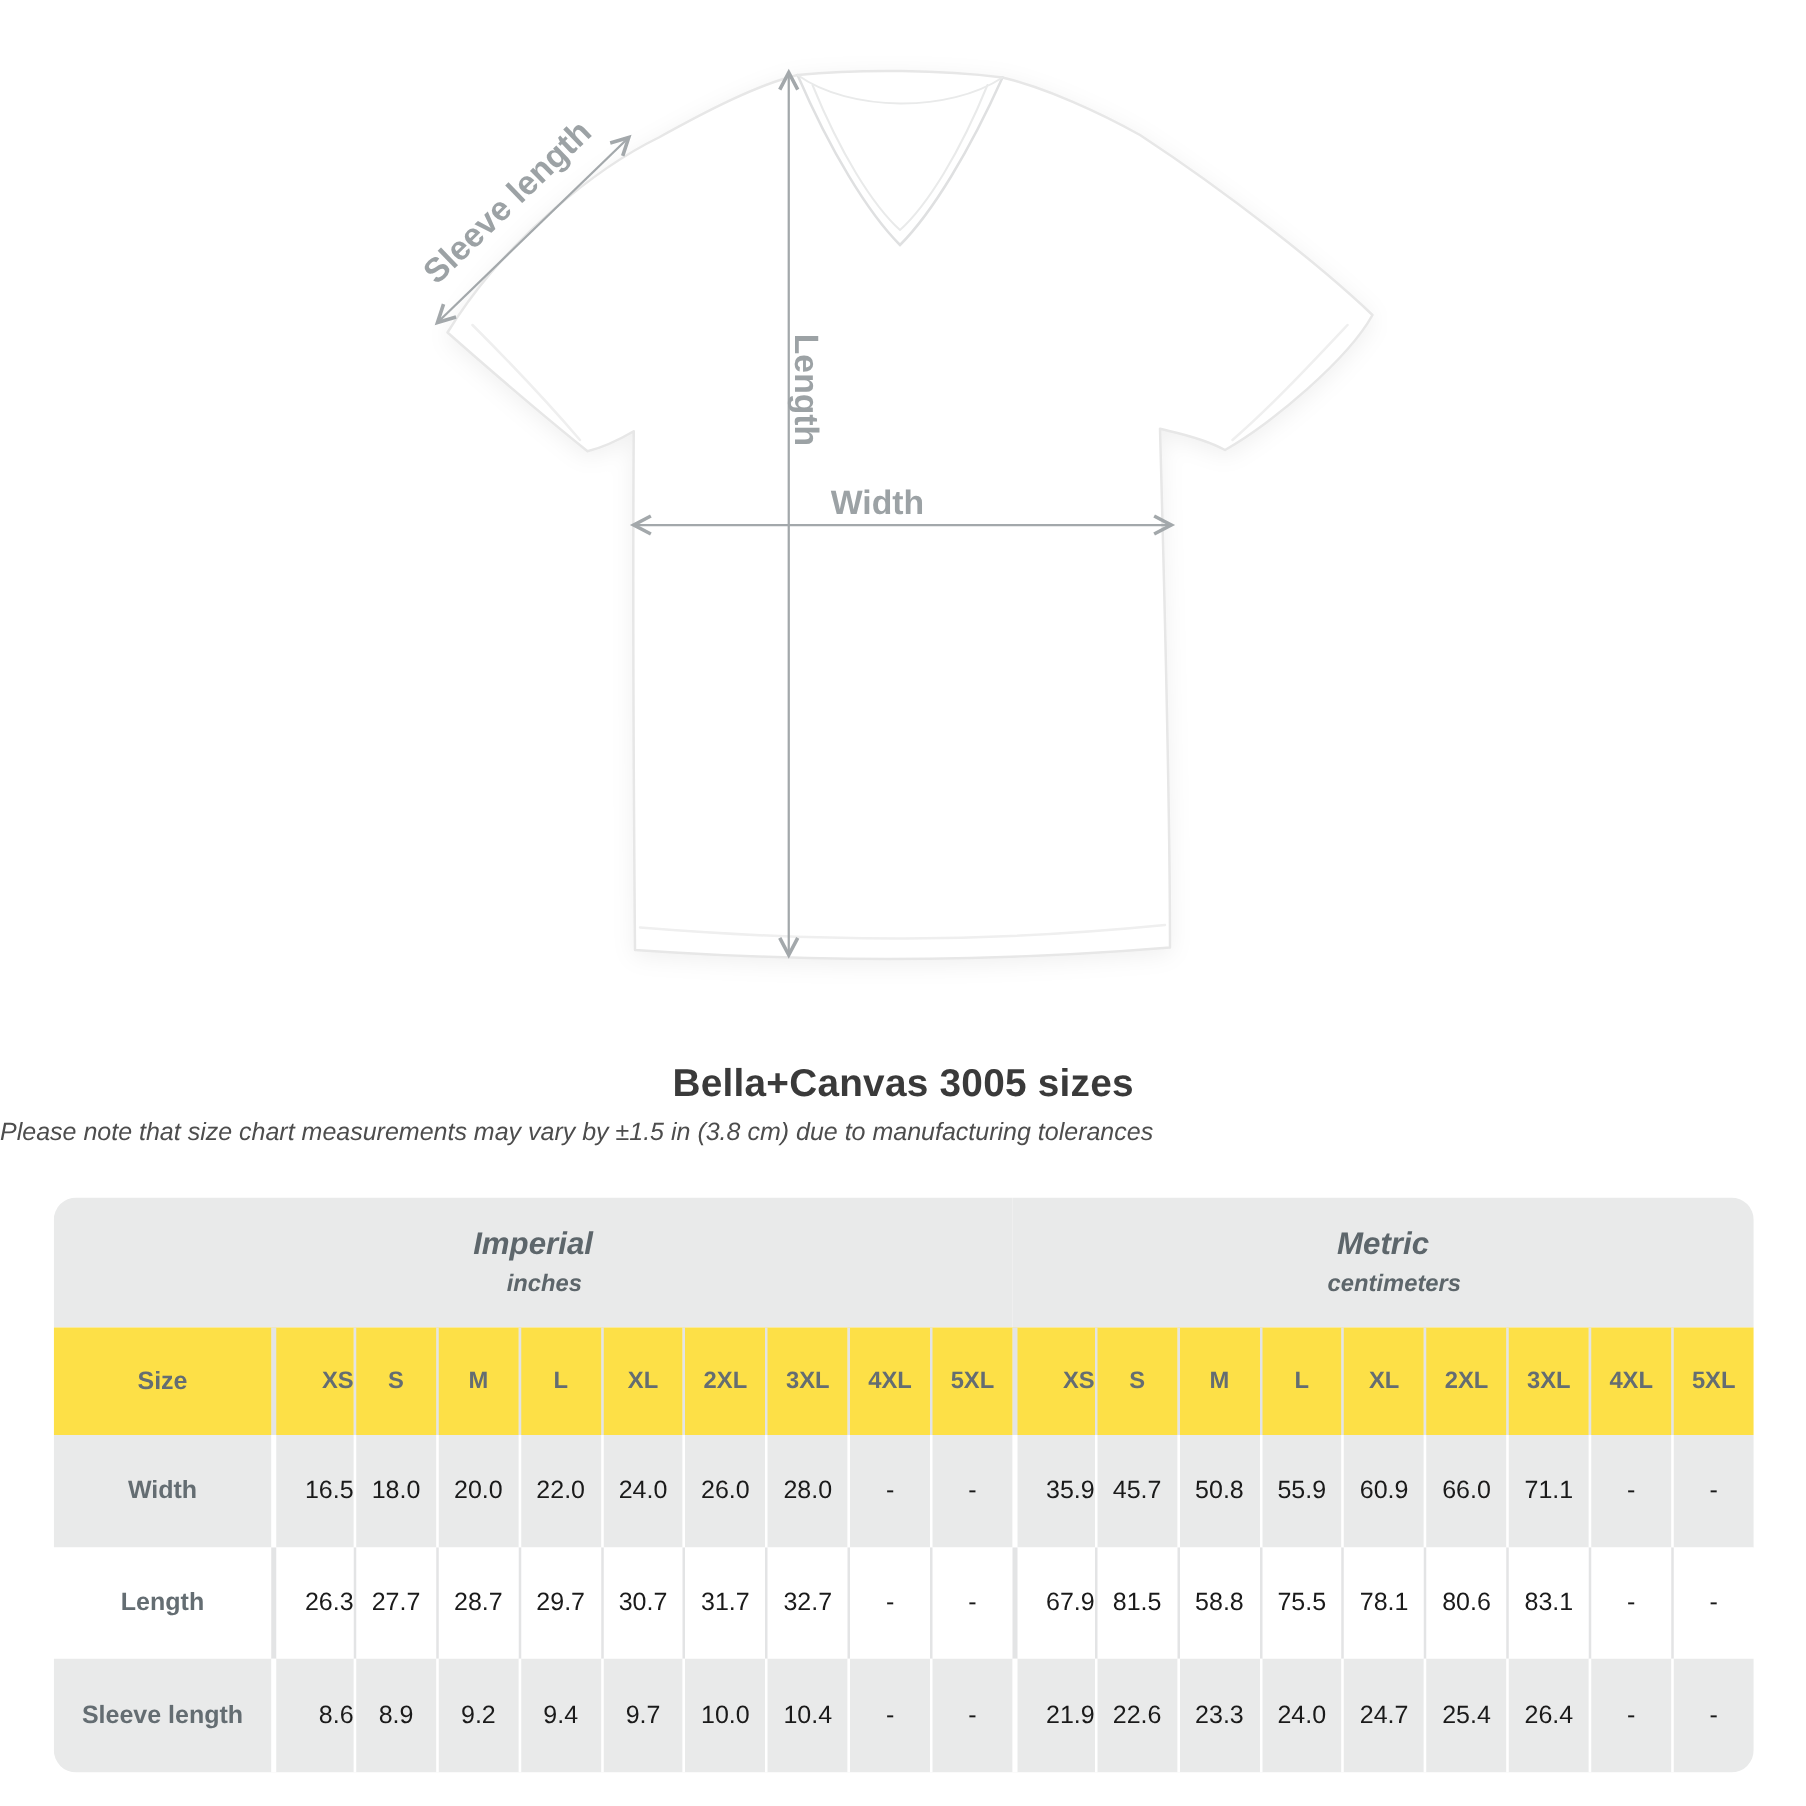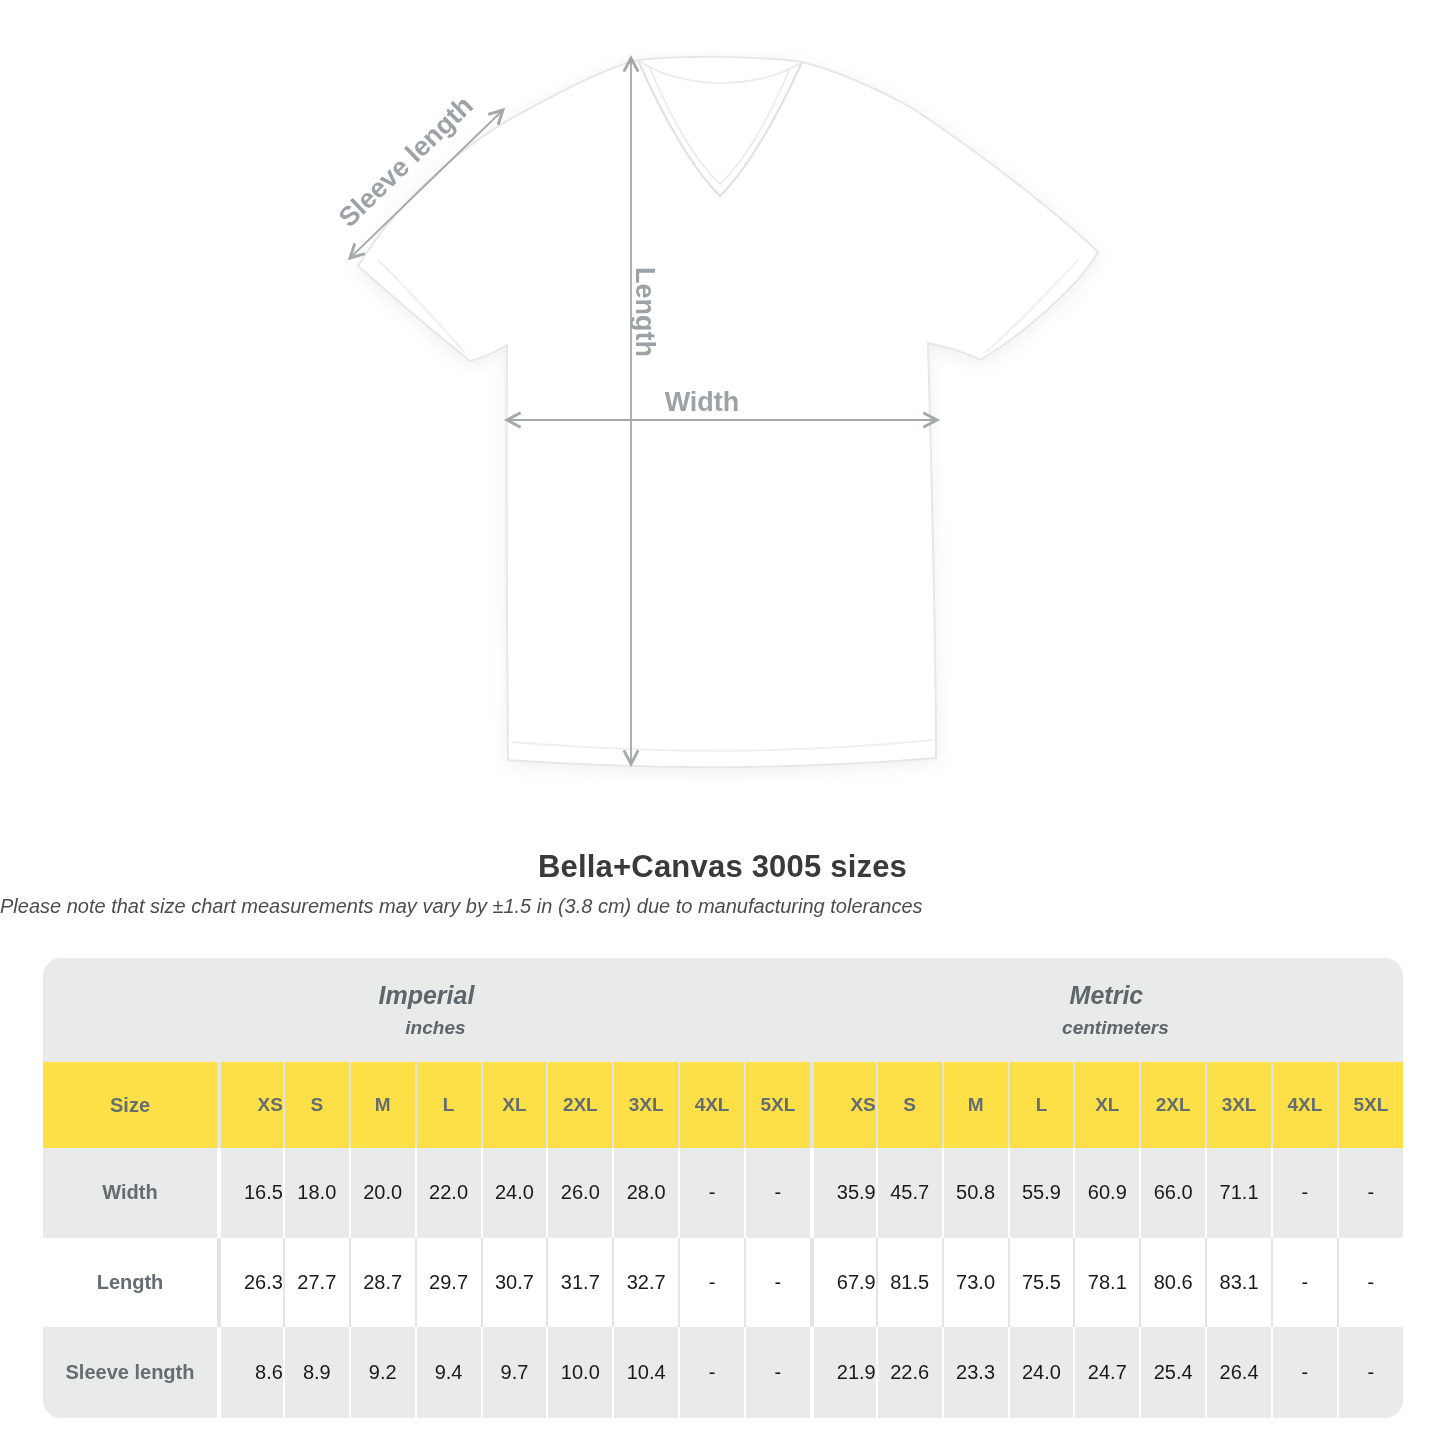--- a/index.html
+++ b/index.html
@@ -179,21 +179,21 @@
             <td class="cell val">27.7</td>
             <td class="cell val">28.7</td>
             <td class="cell val">29.7</td>
             <td class="cell val">30.7</td>
             <td class="cell val">31.7</td>
             <td class="cell val">32.7</td>
             <td class="cell val">-</td>
             <td class="cell val">-</td>
             <td class="cell val gstart">67.9</td>
             <td class="cell val">81.5</td>
-            <td class="cell val">73.0</td>
+            <td class="cell val">58.8</td>
             <td class="cell val">75.5</td>
             <td class="cell val">78.1</td>
             <td class="cell val">80.6</td>
             <td class="cell val">83.1</td>
             <td class="cell val">-</td>
             <td class="cell val">-</td>
           </tr>
           <tr class="rg">
             <td class="lbl">Sleeve length</td>
             <td class="cell val gstart">8.6</td>

